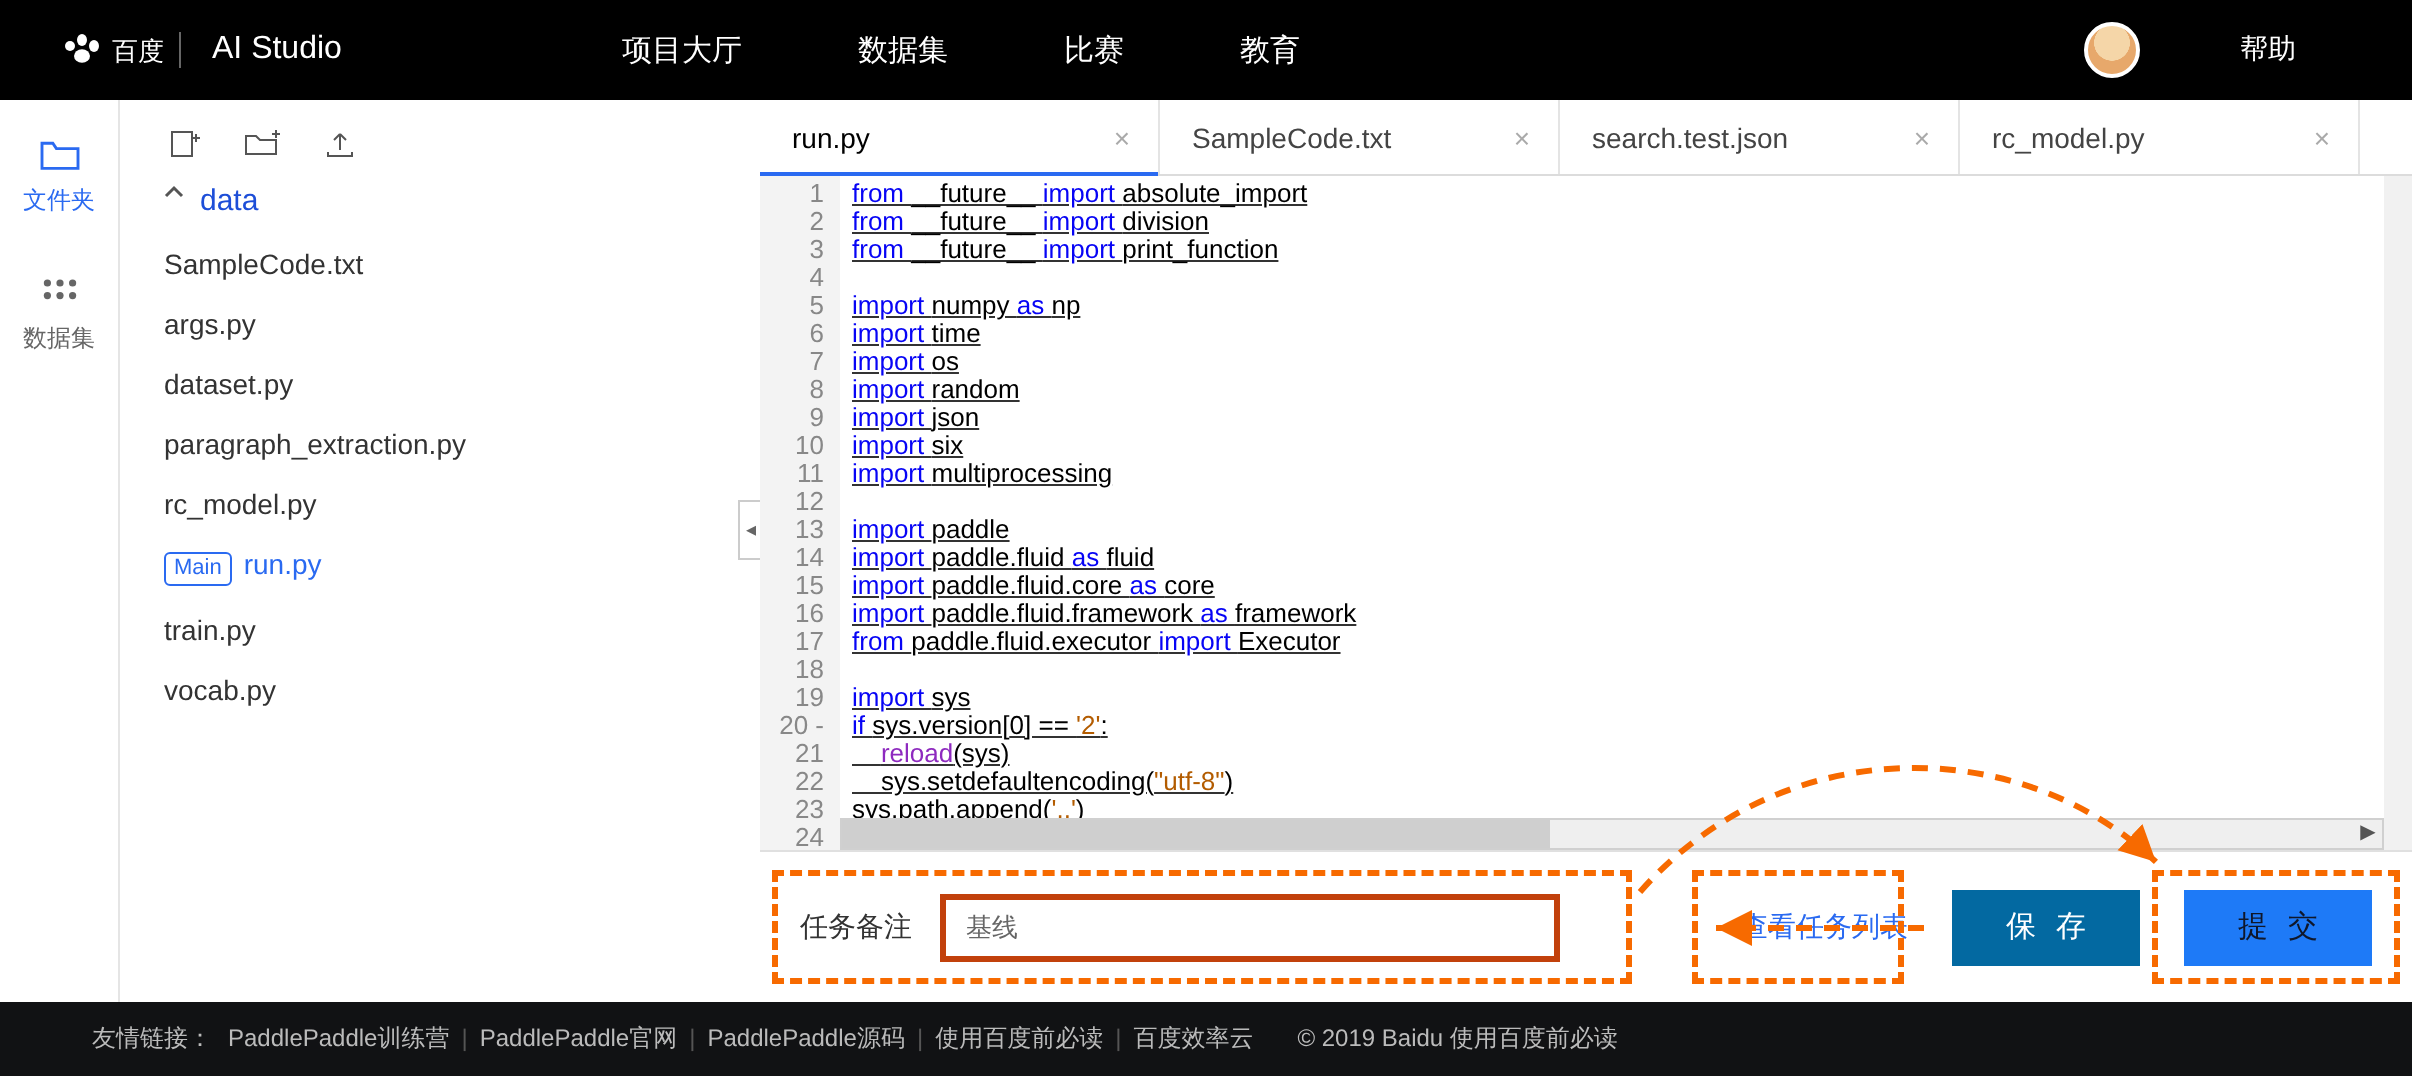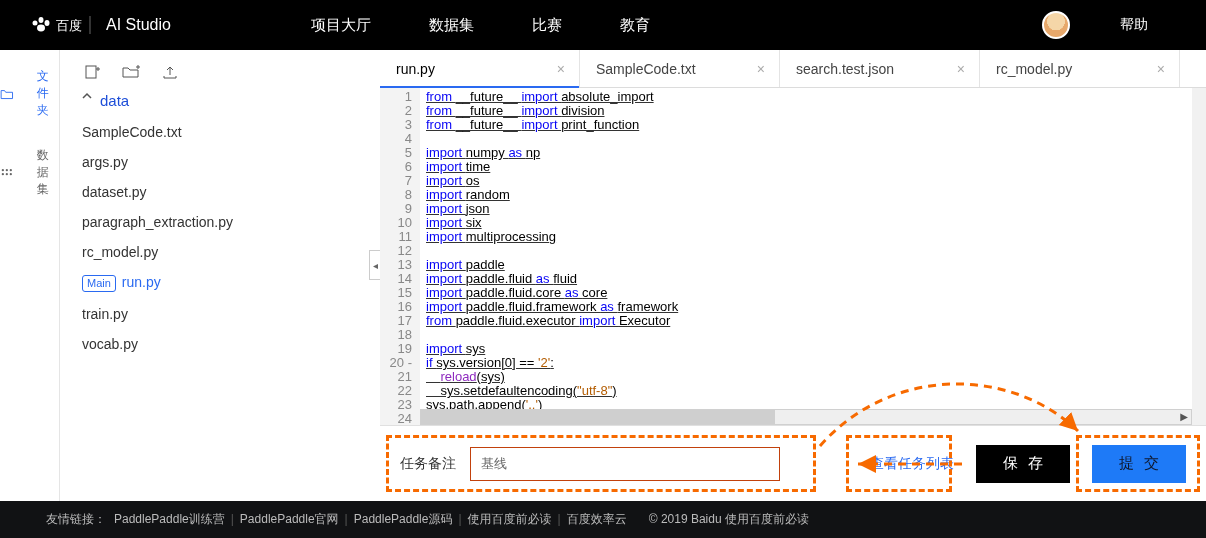--- a/index.html
+++ b/index.html
@@ -13,21 +13,21 @@
   .nav a { color:#fff; text-decoration:none; cursor:pointer; }
   .spacer { flex:1; }
   .avatar { width:28px; height:28px; border-radius:50%; background:radial-gradient(circle at 50% 35%, #f5d6a8 0 45%, #e7a86b 46% 100%); margin-right:50px; border:2px solid #fff; cursor:pointer; }
   .help { font-size:14px; cursor:pointer; margin-right:30px; }
 
   
   .main { height:451px; display:flex; background:#fff; }
 
   
   .rail { width:60px; border-right:1px solid #e5e5e5; display:flex; flex-direction:column; align-items:center; padding-top:18px; gap:28px; color:#666; }
-  .rail-item { display:flex; flex-direction:row; align-items:center; gap:23px; font-size:12px; cursor:pointer;justify-content:center; }
+  .rail-item { display:flex; flex-direction:column; align-items:center; gap:6px; font-size:12px; cursor:pointer;justify-content:center; }
   .rail-item.active { color:#2a6af1; }
   .rail-ico { width:22px; height:18px; }
 
   
   .tree { width:320px; padding:14px 16px 0 22px; position:relative; }
   .tree-tools { display:flex; gap:22px; margin-bottom:12px; padding-left:2px; }
   .tree-tools svg { cursor:pointer; }
   .folder { display:flex; align-items:flex-start; gap:8px; font-size:15px; color:#1d4ed8; margin:4px 0 8px 0; cursor:pointer; }
   .flist { padding-left:0; }
   .flist li { list-style:none; padding:7px 0 7px 0; font-size:14px; color:#333; cursor:pointer; }
@@ -59,25 +59,25 @@
   .k-pn     { color:#000; }
   .hscroll { position:absolute; left:40px; right:14px; bottom:0; height:16px; background:#efefef; border:1px solid #d0d0d0; }
   .hthumb { position:absolute; left:0; width:46%; top:0; bottom:0; background:#cfcfcf; }
   .harrow { position:absolute; top:0; bottom:0; width:16px; display:flex; align-items:center; justify-content:center; color:#555; font-size:10px; }
   .harrow.l{left:-1px;} .harrow.r{right:-1px;}
   .vstrip { position:absolute; right:0; top:0; bottom:0; width:14px; background:#f1f1f1; }
 
   
   .task { height:76px; background:#fff; border-top:1px solid #e0e0e0; display:flex; align-items:center; padding:0 20px; position:relative; }
   .task-label { font-size:14px; margin-right:14px; }
-  .task-input { width:310px; height:34px; border:1px solid #c2410c; padding:0 10px; font-size:13px; color:#666; background:#fff; }
+  .task-input { width:310px; height:34px; border:3px solid #c2410c; padding:0 10px; font-size:13px; color:#666; background:#fff; }
   .task-right { margin-left:auto; display:flex; align-items:center; gap:22px; }
   .link-tasks { color:#2a6af1; font-size:14px; cursor:pointer; }
   .btn { width:94px; height:38px; border:none; font-size:15px; cursor:pointer; letter-spacing:10px; padding-left:10px;}
-  .btn-save { background:#000000; color:#fff; }
+  .btn-save { background:#0369a1; color:#fff; }
   .btn-submit { background:#1e7af7; color:#0f172a; }
 
   .dash { position:absolute; border:3px dashed #f76a00; pointer-events:none; }
   .d1 { left:6px;  top:9px;  width:430px; height:57px; }
   .d2 { left:466px; top:9px; width:106px; height:57px; }
   .d3 { right:6px; top:9px; width:124px; height:57px; }
   svg.arc { position:absolute; pointer-events:none; }
 
   
   .foot { height:37px; background:#111214; color:#bbb; font-size:12px; display:flex; align-items:center; padding:0 46px; gap:8px; }

